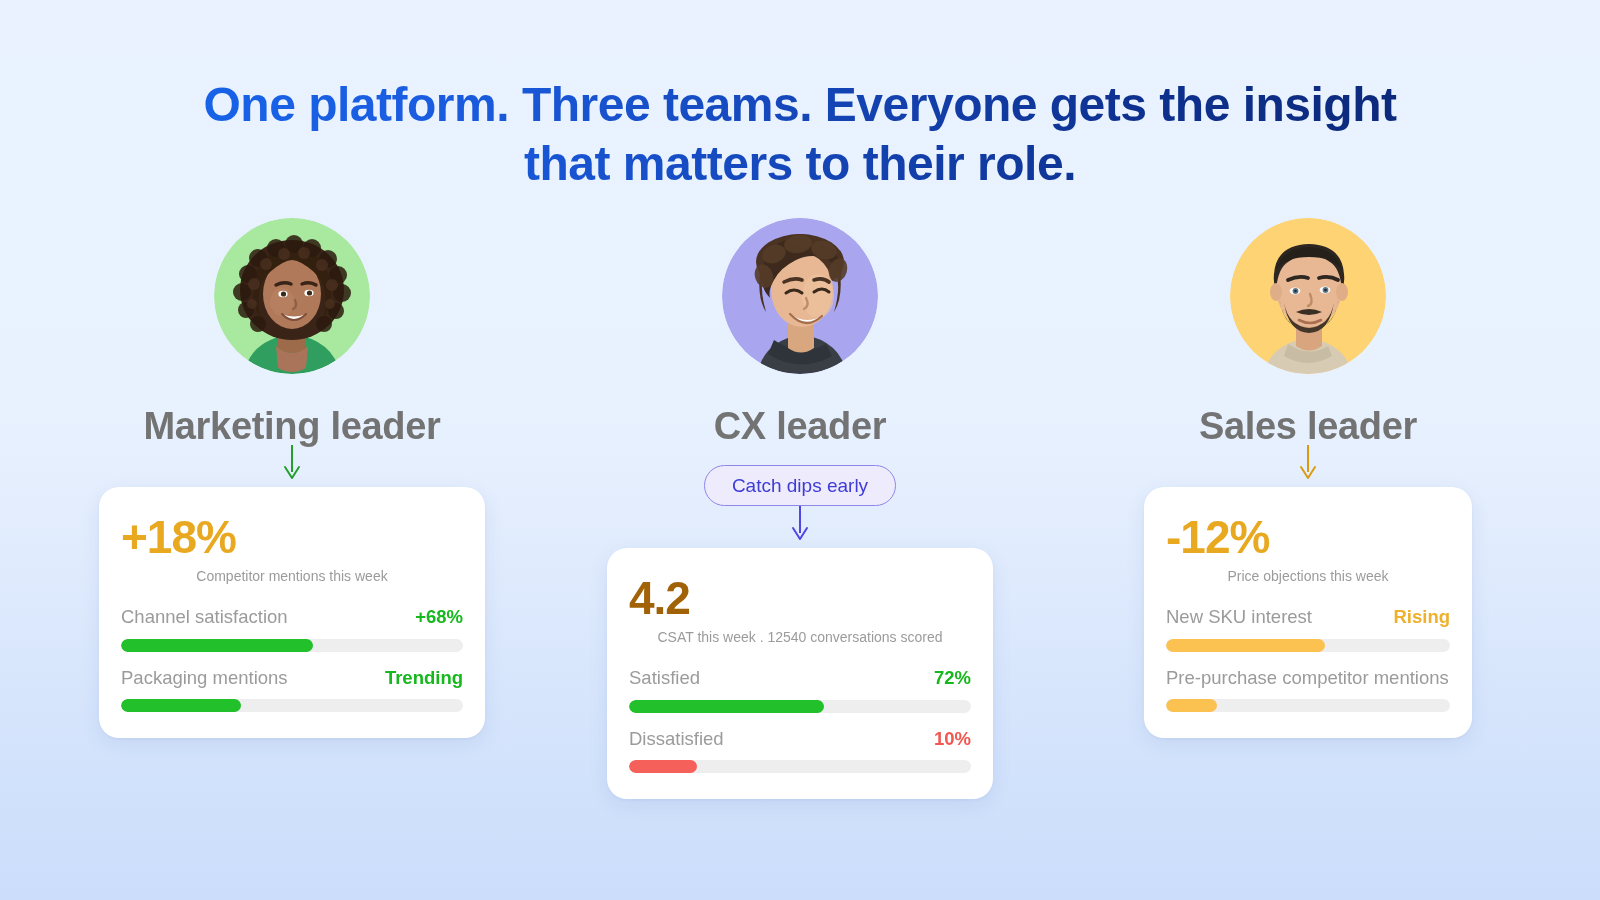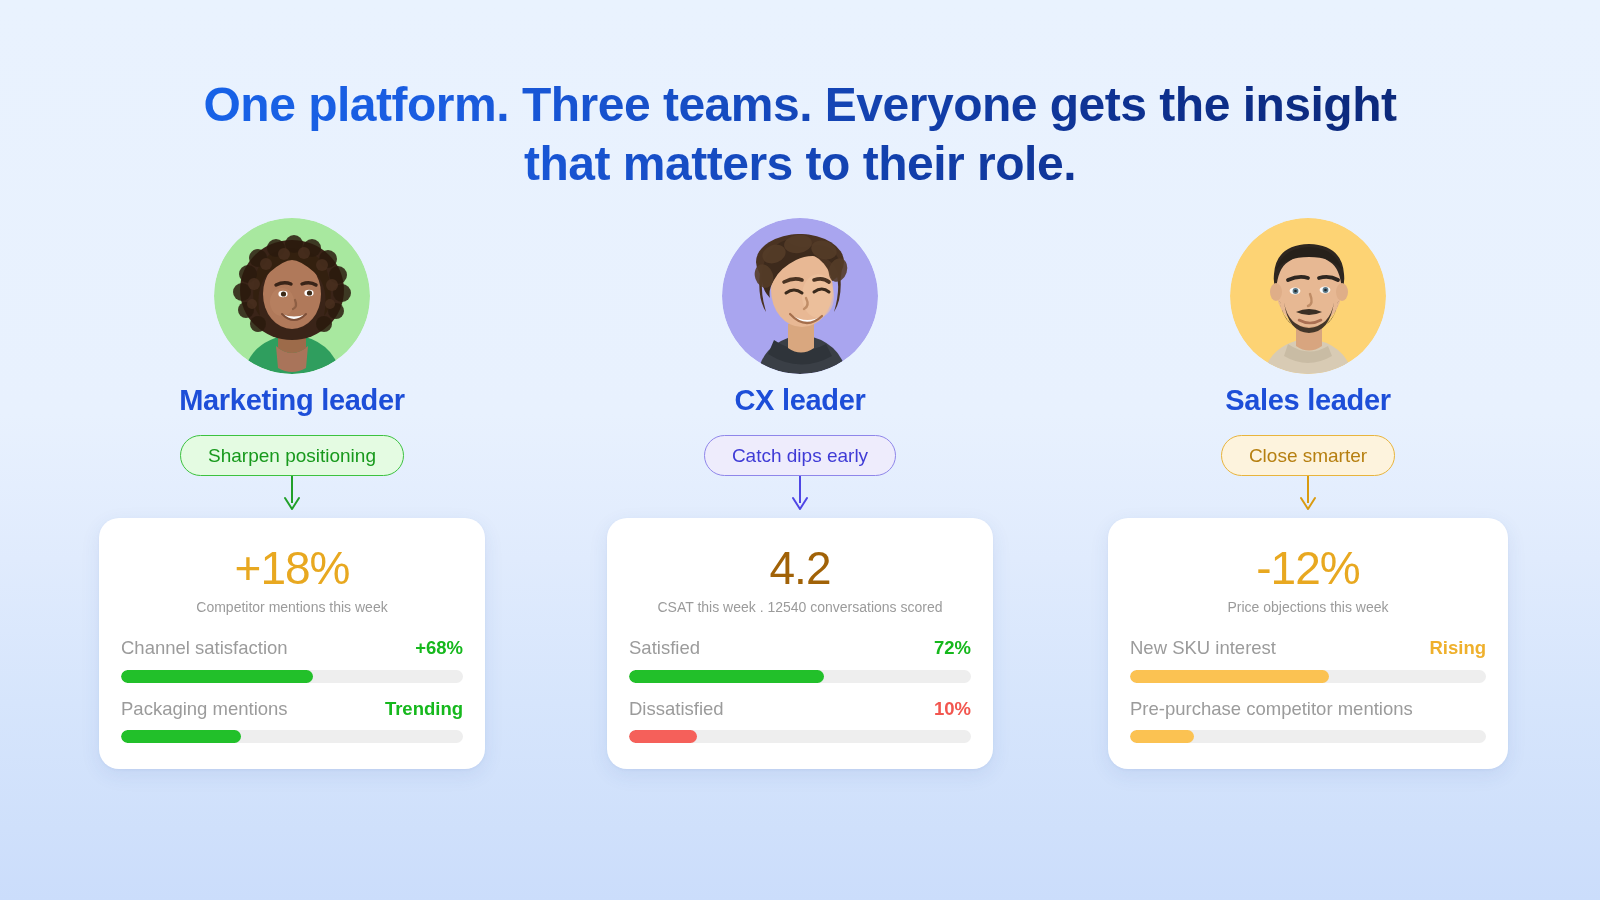--- a/index.html
+++ b/index.html
@@ -63,24 +63,24 @@
     height: 156px;
     border-radius: 50%;
     position: relative;
     overflow: hidden;
     flex: none;
   }
   .avatar svg { display: block; width: 156px; height: 156px; }
 
   
   .role-title {
-    margin-top: 12px;
-    font-size: 29px;
+    margin-top: 33px;
+    font-size: 38px;
     font-weight: 700;
-    color: #1d4ed8;
+    color: #737373;
     letter-spacing: -0.3px;
     line-height: 1;
   }
 
   
   .pill {
     margin-top: 20px;
     height: 41px;
     padding: 0 27px;
     border-radius: 21px;
@@ -102,26 +102,26 @@
 
   
   .card {
     margin-top: 2px;
     width: 386px;
     background: #ffffff;
     border-radius: 20px;
     box-shadow: 0 6px 20px rgba(45, 80, 160, 0.09), 0 1px 3px rgba(45,80,160,0.05);
     padding: 26px 22px 26px 22px;
   }
-  .col:nth-child(3) .card { width: 400px; }
+  .col:nth-child(3) .card { width: 328px; }
 
   .big-stat {
-    text-align: center;
+    text-align: left;
     font-size: 46px;
-    font-weight: 400;
+    font-weight: 700;
     line-height: 1.05;
     letter-spacing: -1px;
   }
   .big-stat.amber { color: #e8a820; }
   .big-stat.green { color: #a16207; }
 
   .stat-sub {
     margin-top: 6px;
     text-align: center;
     font-size: 14px;
@@ -245,21 +245,20 @@
           <path d="M81 82 q3 7 -2 9" stroke="#8e5f44" stroke-width="2.2" fill="none" stroke-linecap="round"></path>
 
           <path d="M68 96 q12 11 24 0 q-12 5 -24 0 z" fill="#fdfdfd"></path>
           <path d="M68 96 q12 12 24 0" stroke="#7d4f38" stroke-width="2" fill="none" stroke-linecap="round"></path>
         </g>
       </svg>
     </div>
 
     <div class="role-title">Marketing leader</div>
 
-    <div class="pill green">Sharpen positioning</div>
 
     <div class="arrow">
       <svg width="22" height="36" viewBox="0 0 22 36">
         <line x1="11" y1="0" x2="11" y2="27" stroke="#22a02a" stroke-width="2"></line>
         <path d="M4 22 L11 33 L18 22" fill="none" stroke="#22a02a" stroke-width="2" stroke-linecap="round" stroke-linejoin="round"></path>
       </svg>
     </div>
 
     <div class="card">
       <div class="big-stat amber">+18%</div>
@@ -412,21 +411,20 @@
 
           <path d="M80 76 q4 10 -2 12" stroke="#bf8c66" stroke-width="2.4" fill="none" stroke-linecap="round"></path>
 
           <path d="M69 102 q11 6 22 0" stroke="#a96f53" stroke-width="2.6" fill="none" stroke-linecap="round"></path>
         </g>
       </svg>
     </div>
 
     <div class="role-title">Sales leader</div>
 
-    <div class="pill amber">Close smarter</div>
 
     <div class="arrow">
       <svg width="22" height="36" viewBox="0 0 22 36">
         <line x1="11" y1="0" x2="11" y2="27" stroke="#d99b10" stroke-width="2"></line>
         <path d="M4 22 L11 33 L18 22" fill="none" stroke="#d99b10" stroke-width="2" stroke-linecap="round" stroke-linejoin="round"></path>
       </svg>
     </div>
 
     <div class="card">
       <div class="big-stat amber">-12%</div>

